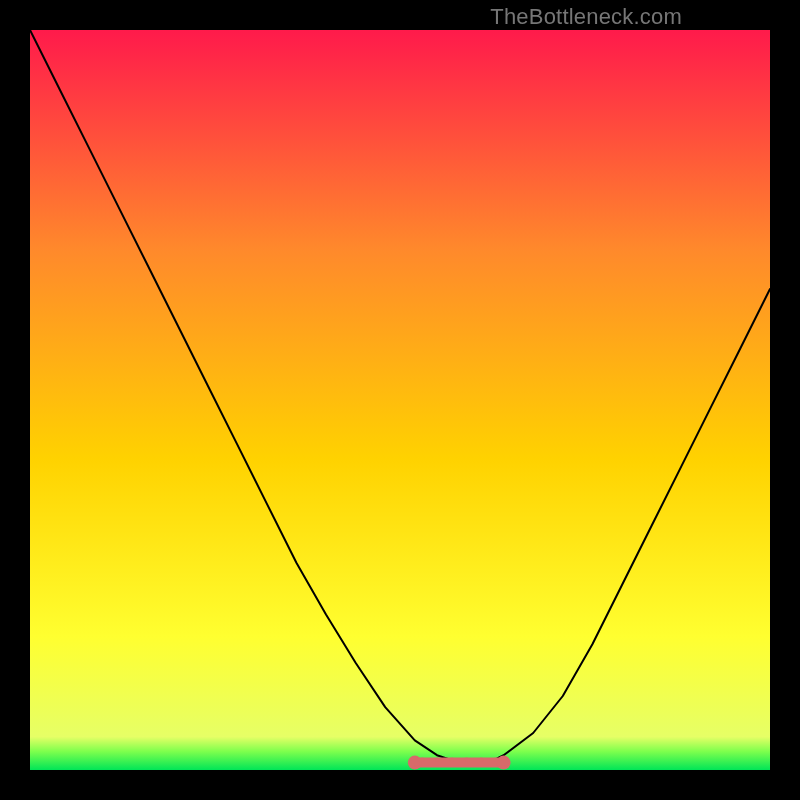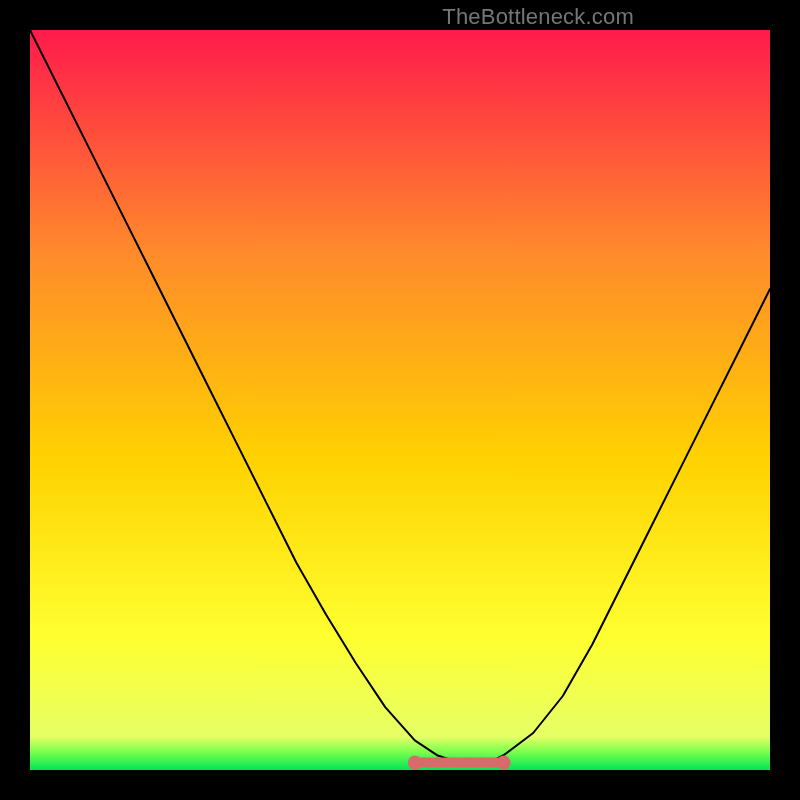--- a/index.html
+++ b/index.html
@@ -10,20 +10,21 @@
     background: #000;
     overflow: hidden;
   }
   .frame {
     position: absolute;
     top: 0;
     left: 0;
     width: 644px;
     height: 800px;
     background: #000;
+    padding-left: 48px;
   }
   .watermark {
     position: absolute;
     top: 4px;
     right: 10px;
     font-family: Arial, Helvetica, sans-serif;
     font-size: 22px;
     color: #767676;
     letter-spacing: 0.2px;
   }

